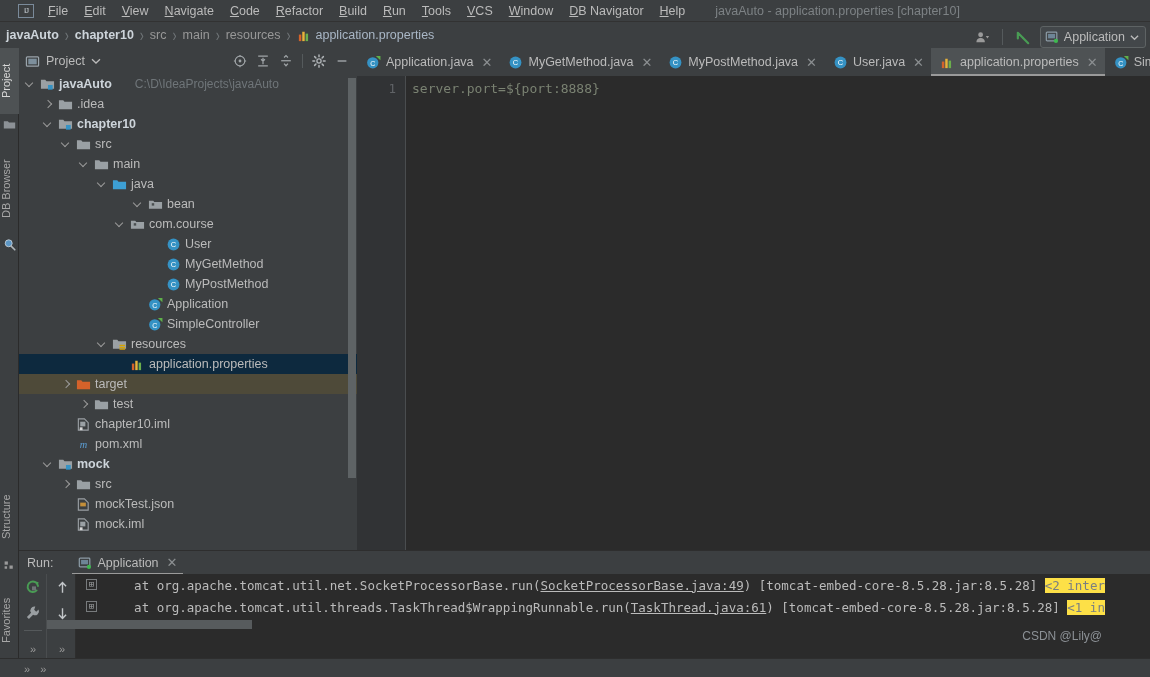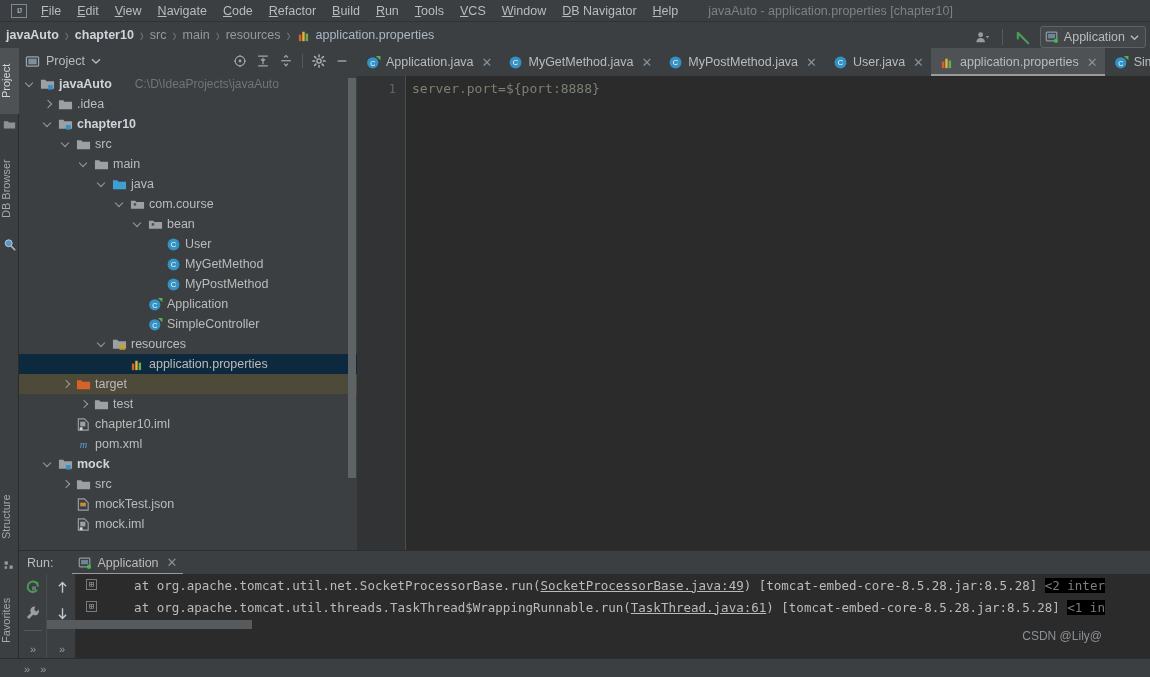--- a/index.html
+++ b/index.html
@@ -13,21 +13,21 @@
   }
   #app { position: relative; width: 1150px; height: 677px; background: #3c3f41; }
 
   
   .menubar {
     position: absolute; left: 0; top: 0; width: 1150px; height: 22px;
     background: #3c3f41; display: flex; align-items: center;
     border-bottom: 1px solid #323232;
   }
   .ij-logo {
-    width: 16px; height: 14px; margin: 0 6px 0 11px;
+    width: 16px; height: 14px; margin: 0 6px 0 18px;
     border: 1px solid #7a8a9a; color: #c9d0d6;
     font-size: 8px; line-height: 12px; text-align: center;
     font-family: "Liberation Sans", sans-serif; letter-spacing: -1px;
   }
   .menu-item {
     font-size: 12.5px; color: #bbbbbb; padding: 2px 8px;
     white-space: nowrap; cursor: default;
   }
   .menu-item .mn { text-decoration: underline; }
   .win-title {
@@ -193,21 +193,21 @@
     position: relative; height: 22px; display: flex; align-items: center;
     font-family: "DejaVu Sans Mono", monospace; font-size: 12.5px; color: #bbbbbb;
     white-space: pre;
   }
   .fold {
     position: absolute; left: 10px; top: 5px; width: 11px; height: 11px;
     border: 1px solid #787b7d; color: #a0a3a5; font-size: 9px; line-height: 9px;
     text-align: center;
   }
   .clink { color: #bbbbbb; text-decoration: underline; }
-  .cdim { color: #7a7f82; background: #000000; }
+  .cdim { color: #7a7f82; background: #fde047; }
   .console-hscroll {
     position: absolute; left: 28px; top: 70px; width: 205px; height: 9px;
     background: #575b5d;
   }
   .watermark {
     position: absolute; right: 48px; bottom: 15px;
     font-size: 12px; color: #8c9196;
   }
 
   
@@ -431,40 +431,40 @@
           <span style="width: 78px; flex: 0 0 78px;"></span>
           <span class="arrow down"></span>
           <span style="display: inline-flex; margin-left: 4px;">
             <svg class="ico" width="15" height="15" viewBox="0 0 16 16">
               <path d="M1 3.5 h4.6 l1.3 1.6 H15 V13 H1 Z" fill="#3d9fd4"></path>
             </svg>
           </span>
           <span class="tlabel">java</span>
         </div>
         <div class="trow">
-          <span style="width: 96px; flex: 0 0 96px;"></span>
+          <span style="width: 114px; flex: 0 0 114px;"></span>
           <span class="arrow down"></span>
           <span style="display: inline-flex; margin-left: 4px;">
             <svg class="ico" width="15" height="15" viewBox="0 0 16 16">
               <path d="M1 4 h4.6 l1.1 1.4 H15 V12.6 H1 Z" fill="#9aa0a4"></path>
               <rect x="4" y="6.6" width="2.6" height="2.6" fill="#4a4e50"></rect>
             </svg>
           </span>
-          <span class="tlabel">com.course</span>
-        </div>
-        <div class="trow">
-          <span style="width: 114px; flex: 0 0 114px;"></span>
+          <span class="tlabel">bean</span>
+        </div>
+        <div class="trow">
+          <span style="width: 96px; flex: 0 0 96px;"></span>
           <span class="arrow down"></span>
           <span style="display: inline-flex; margin-left: 4px;">
             <svg class="ico" width="15" height="15" viewBox="0 0 16 16">
               <path d="M1 4 h4.6 l1.1 1.4 H15 V12.6 H1 Z" fill="#9aa0a4"></path>
               <rect x="4" y="6.6" width="2.6" height="2.6" fill="#4a4e50"></rect>
             </svg>
           </span>
-          <span class="tlabel">bean</span>
+          <span class="tlabel">com.course</span>
         </div>
         <div class="trow">
           <span style="width: 132px; flex: 0 0 132px;"></span>
           <span class="arrow "></span>
           <span style="display: inline-flex; margin-left: 4px;">
             <svg class="ico" width="15" height="15" viewBox="0 0 16 16">
               <circle cx="8" cy="8" r="6.3" fill="#3592c4"></circle>
               <text x="8" y="11" font-size="8" fill="#ffffff" text-anchor="middle" font-family="Liberation Sans, sans-serif">C</text>
             </svg>
           </span>

